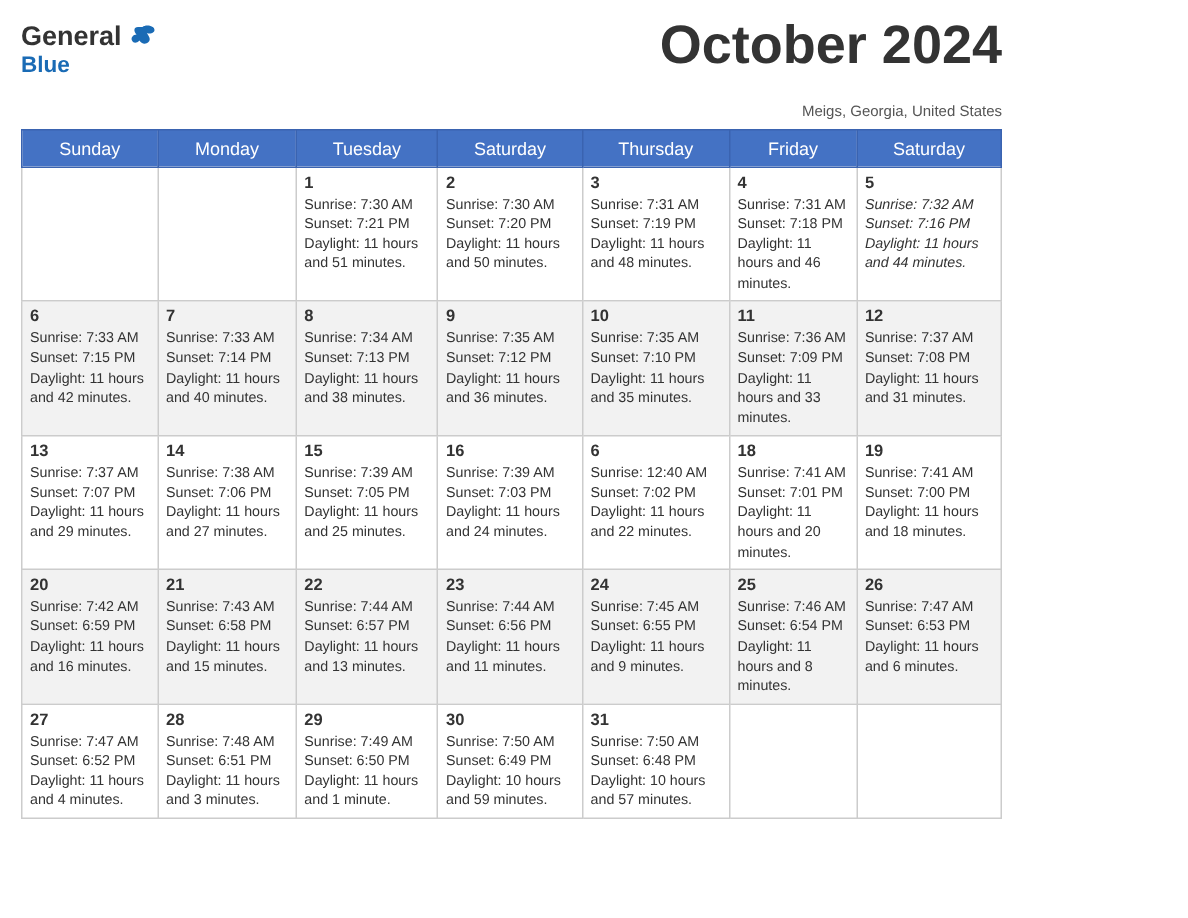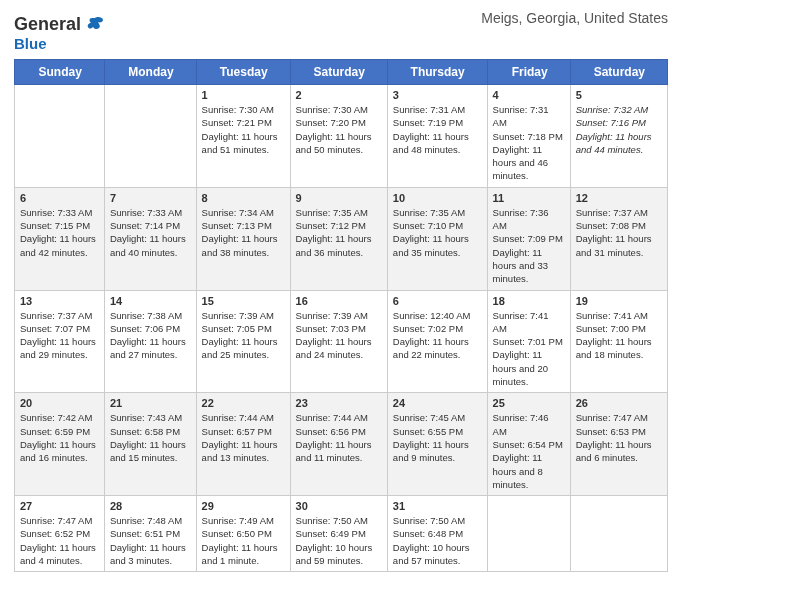--- a/index.html
+++ b/index.html
@@ -33,36 +33,36 @@
     .title-block {
       text-align: right;
     }
     .month-title {
       font-size: 36px;
       font-weight: bold;
       color: #333;
       line-height: 1.1;
     }
     .location {
-      font-size: 14px;
+      font-size: 10px;
       color: #555;
-      margin-top: 0;
+      margin-top: 19px;
     }
     .calendar {
       width: 100%;
       border-collapse: collapse;
       border: 1px solid #ccc;
     }
     .calendar th {
       background-color: #4472c4;
       color: #fff;
       font-size: 12px;
-      font-weight: bold;
+      font-weight: normal;
       padding: 5px 22px;
-      text-align: right;
+      text-align: center;
       border: 1px solid #3a63b0;
     }
     .calendar td {
       vertical-align: top;
       border: 1px solid #ccc;
       padding: 4px 5px;
       width: 108px;
       min-height: 80px;
       font-size: 10px;
       color: #333;
@@ -99,20 +99,21 @@
         <span style="font-size:18px;font-weight:bold;color:#333;">General</span>
         <svg width="20" height="18" viewBox="0 0 20 18" style="margin-left:2px;">
           <path d="M10 2 C12 0, 18 1, 18 4 C18 6, 15 7, 13 6 C14 8, 16 10, 14 12 C12 14, 9 13, 8 11 C6 13, 4 13, 3 11 C2 9, 4 7, 6 7 C4 5, 4 2, 7 2 C8 2, 9 2, 10 2 Z" fill="#1a6bb5"></path>
         </svg>
       </div>
       <div>
         <span style="font-size:15px;font-weight:bold;color:#1a6bb5;">Blue</span>
       </div>
     </div>
     <div class="title-block">
+      <div class="month-title">October 2024</div>
       <div class="location">Meigs, Georgia, United States</div>
     </div>
   </div>
 
   <table class="calendar">
     <thead>
       <tr>
         <th>Sunday</th>
         <th>Monday</th>
         <th>Tuesday</th>

